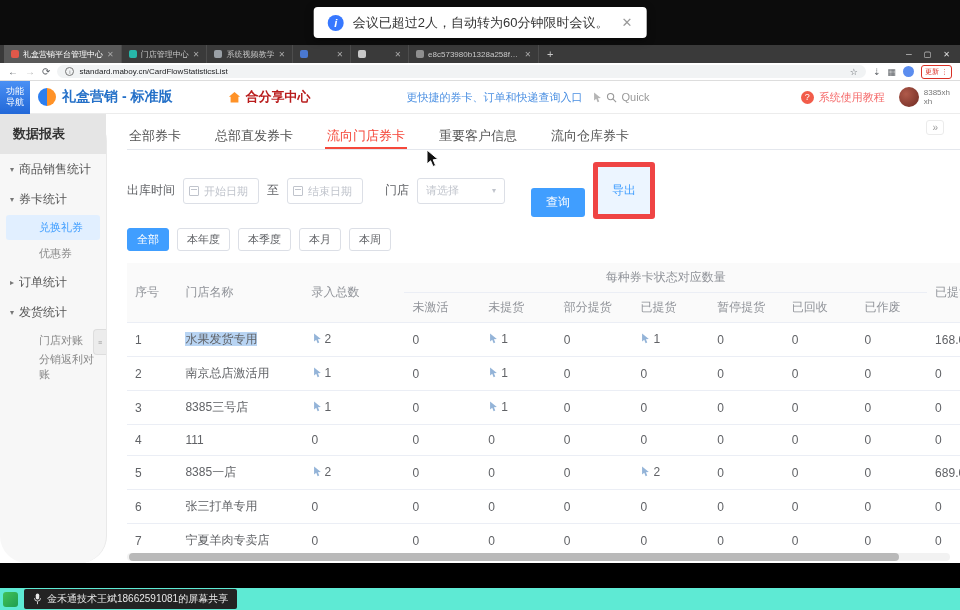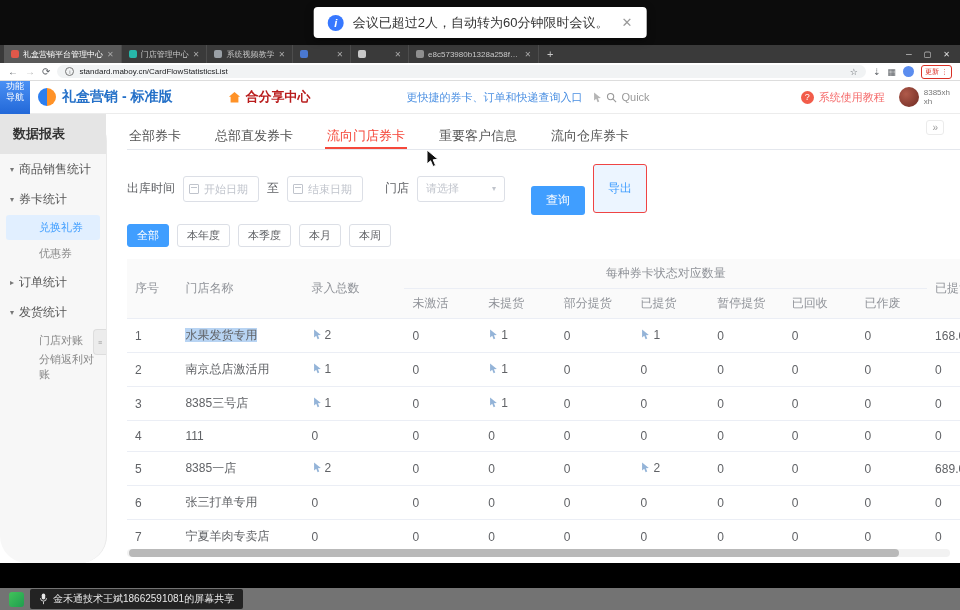--- a/index.html
+++ b/index.html
@@ -30,21 +30,21 @@
   .nav-ico.dis { color:#b8b8b8; }
   .omnibox { flex:1; height:13px; background:#f1f3f4; border-radius:7px; display:flex; align-items:center; gap:5px; padding:0 8px; font-size:8px; color:#202124; }
   .omni-info { width:9px; height:9px; border:1px solid #777; border-radius:50%; font-size:6px; color:#777; display:flex; align-items:center; justify-content:center; flex:none; }
   .omni-star { margin-left:auto; color:#5f6368; font-size:9px; }
   .right-ico { font-size:9px; color:#5f6368; }
   .avatar-mini { width:11px; height:11px; border-radius:50%; background:#5b8def; flex:none; }
   .update-badge { border:1px solid #d93025; color:#d93025; font-size:7px; border-radius:3px; padding:1px 3px; display:flex; align-items:center; gap:2px; white-space:nowrap; }
 
   
   .appheader { height:33px; background:#fff; display:flex; align-items:center; border-bottom:1px solid #ececec; }
-  .navbox { width:30px; height:33px; background:linear-gradient(180deg,#4a90f4,#2268d8); color:#fff; font-size:9px; display:flex; flex-direction:column; align-items:center; line-height:11px; flex:none; }
+  .navbox { width:30px; height:33px; background:linear-gradient(180deg,#4a90f4,#2268d8); color:#fff; font-size:9px; display:flex; flex-direction:column; align-items:center; justify-content:center; line-height:11px; flex:none; }
   .logo { width:18px; height:18px; border-radius:50%; background:conic-gradient(#ff9227 0 50%, #2d7ff0 50% 100%); margin-left:8px; flex:none; }
   .brand { font-size:14px; font-weight:bold; color:#2470c8; margin-left:6px; white-space:nowrap; }
   .sharecenter { display:flex; align-items:center; gap:4px; margin-left:56px; color:#b91c1c; font-weight:bold; font-size:13px; white-space:nowrap; }
   .quickentry { margin-left:96px; color:#4a8fe2; font-size:11px; white-space:nowrap; }
   .quickgroup { display:flex; align-items:center; gap:4px; margin-left:10px; color:#9a9a9a; font-size:11px; }
   .tutorial { display:flex; align-items:center; gap:5px; margin-left:auto; color:#f56c6c; font-size:11px; white-space:nowrap; }
   .tut-ico { width:13px; height:13px; border-radius:50%; background:#f25c4a; color:#fff; font-size:9px; display:flex; align-items:center; justify-content:center; flex:none; }
   .user { display:flex; align-items:center; gap:5px; margin:0 10px 0 14px; }
   .user-avatar { width:20px; height:20px; border-radius:50%; background:radial-gradient(circle at 35% 35%, #b05a4a, #6e2a22); flex:none; }
   .user-names { font-size:8px; color:#777; line-height:9px; }
@@ -68,21 +68,21 @@
   .filterrow { display:flex; align-items:center; margin-top:12px; font-size:12px; color:#606266; gap:8px; }
   .dwrap { position:relative; display:flex; align-items:center; }
   .cal { position:absolute; left:6px; width:10px; height:10px; border:1px solid #c0c4cc; border-radius:1px; }
   .cal::before { content:""; position:absolute; left:1px; right:1px; top:2px; height:1px; background:#c0c4cc; }
   .dfield { width:76px; height:26px; border:1px solid #dcdfe6; border-radius:3px; font-size:11px; color:#606266; padding:0 4px 0 20px; outline:none; font-family:"Liberation Sans",sans-serif; }
   ::placeholder { color:#c0c4cc; }
   .lbl-store { margin-left:14px; }
   .selectbox { width:88px; height:26px; border:1px solid #dcdfe6; border-radius:3px; display:flex; align-items:center; justify-content:space-between; padding:0 8px; font-size:11px; color:#c0c4cc; background:#fff; cursor:pointer; }
   .sel-arrow { font-size:8px; color:#c0c4cc; }
   .btn-primary { background:#409eff; color:#fff; border:none; border-radius:3px; font-size:12px; padding:6px 15px; margin-left:18px; cursor:pointer; font-family:"Liberation Sans",sans-serif;margin-top:24px; }
-  .btn-plain { background:#ecf5ff; color:#409eff; border:1px solid #ef4444; border-radius:3px; font-size:12px; padding:15px 14px; cursor:pointer; font-family:"Liberation Sans",sans-serif; }
+  .btn-plain { background:#ecf5ff; color:#409eff; border:5px solid #ef4444; border-radius:3px; font-size:12px; padding:15px 14px; cursor:pointer; font-family:"Liberation Sans",sans-serif; }
 
   .quickrow { display:flex; gap:8px; margin-top:9px; }
   .qbtn { font-size:11px; padding:3px 9px; border:1px solid #dcdfe6; border-radius:3px; background:#fff; color:#606266; cursor:pointer; font-family:"Liberation Sans",sans-serif; }
   .qbtn.active { background:#409eff; border-color:#409eff; color:#fff; }
 
   .table-clip { margin-top:12px; width:833px; height:287px; overflow:hidden; }
   table { border-collapse:collapse; table-layout:fixed; width:891px; font-size:12px; color:#606266; }
   th { font-weight:normal; color:#909399; background:#fafafa; border-bottom:1px solid #ebeef5; padding:6px 8px; text-align:left; white-space:nowrap; }
   .th-group { text-align:center; }
   td { border-bottom:1px solid #ebeef5; padding:8px 8px; text-align:left; white-space:nowrap; overflow:hidden; }
@@ -91,21 +91,21 @@
 
   .hscroll { width:823px; height:8px; background:#f2f2f2; border-radius:4px; margin-top:3px; position:relative; }
   .hthumb { position:absolute; left:2px; top:0; height:8px; width:770px; background:#b9b9b9; border-radius:4px; }
 
   .pager { display:flex; align-items:center; justify-content:flex-end; gap:10px; margin-top:10px; padding-right:20px; font-size:12px; color:#606266; width:833px; }
   .psize { border:1px solid #dcdfe6; border-radius:3px; padding:3px 6px; display:flex; gap:4px; align-items:center; font-size:11px; cursor:pointer; }
   .parrow { color:#b4bccc; font-size:13px; cursor:pointer; }
   .pcur { color:#409eff; cursor:pointer; }
   .pgoto-input { width:28px; height:22px; border:1px solid #dcdfe6; border-radius:3px; text-align:center; font-size:12px; color:#606266; outline:none; }
 
-  .bottombar { position:absolute; left:0; bottom:0; width:100%; height:22px; background:#737373; display:flex; align-items:center; gap:6px; padding-left:9px; }
+  .bottombar { position:absolute; left:0; bottom:0; width:100%; height:22px; background:#5eead4; display:flex; align-items:center; gap:6px; padding-left:3px; }
   .bb-app { width:15px; height:15px; border-radius:3px; background:linear-gradient(135deg,#42c25a,#1f9e4f); flex:none; }
   .sharebox { background:#232323; color:#e8e8e8; font-size:10px; padding:3px 9px; border-radius:2px; display:flex; align-items:center; gap:5px; }
 
   .cursor { position:absolute; left:426px; top:149px; pointer-events:none; }
 </style>
 </head>
 <body>
 
 <div class="screen">
 

